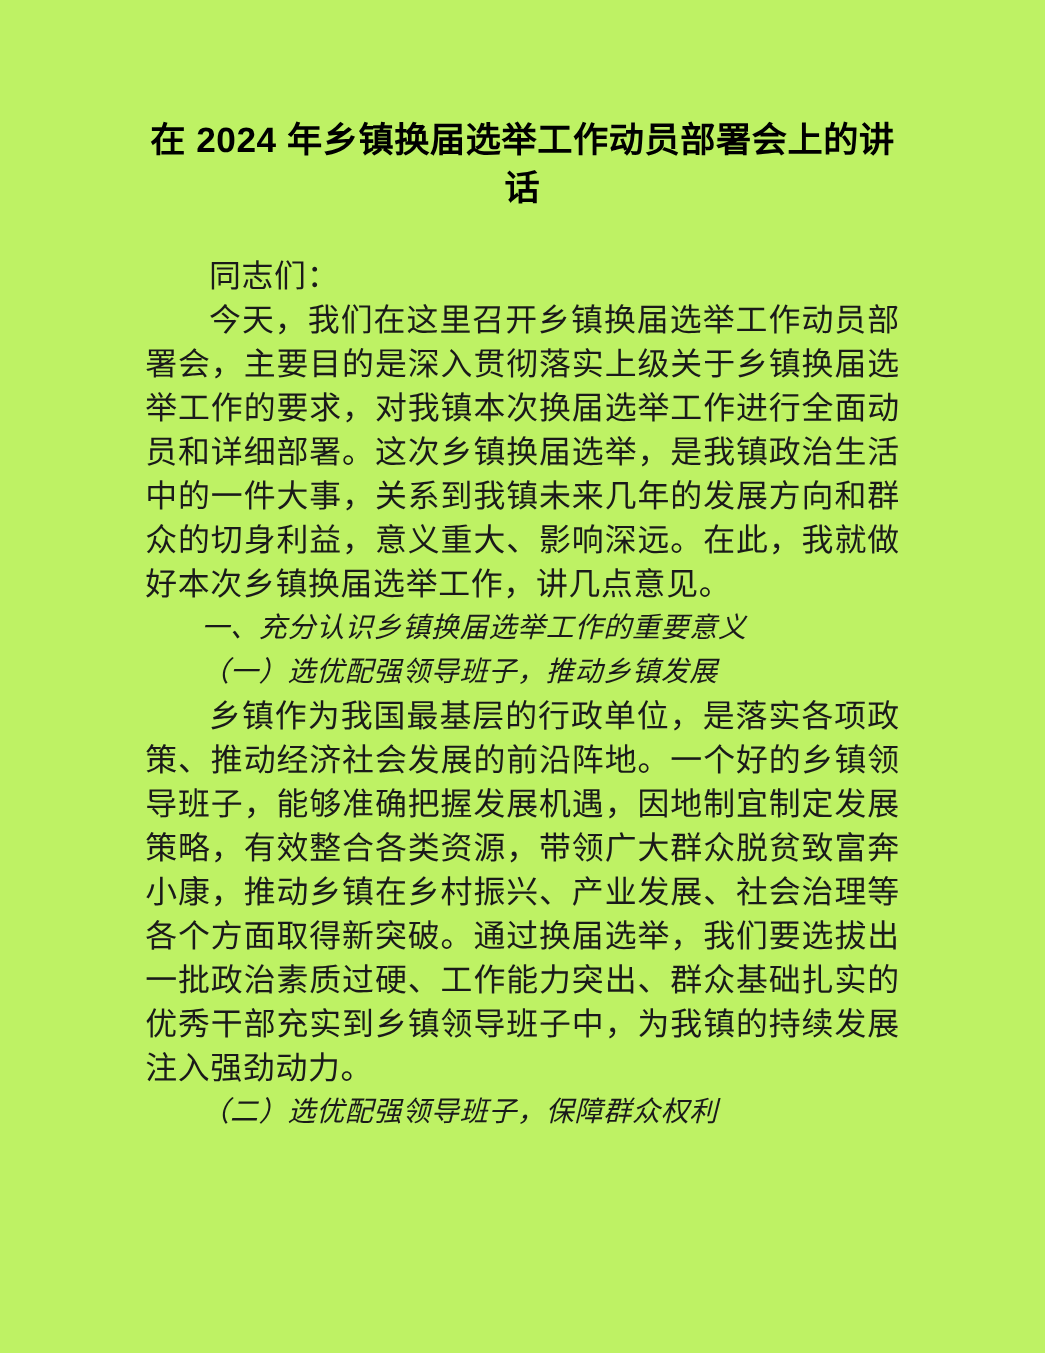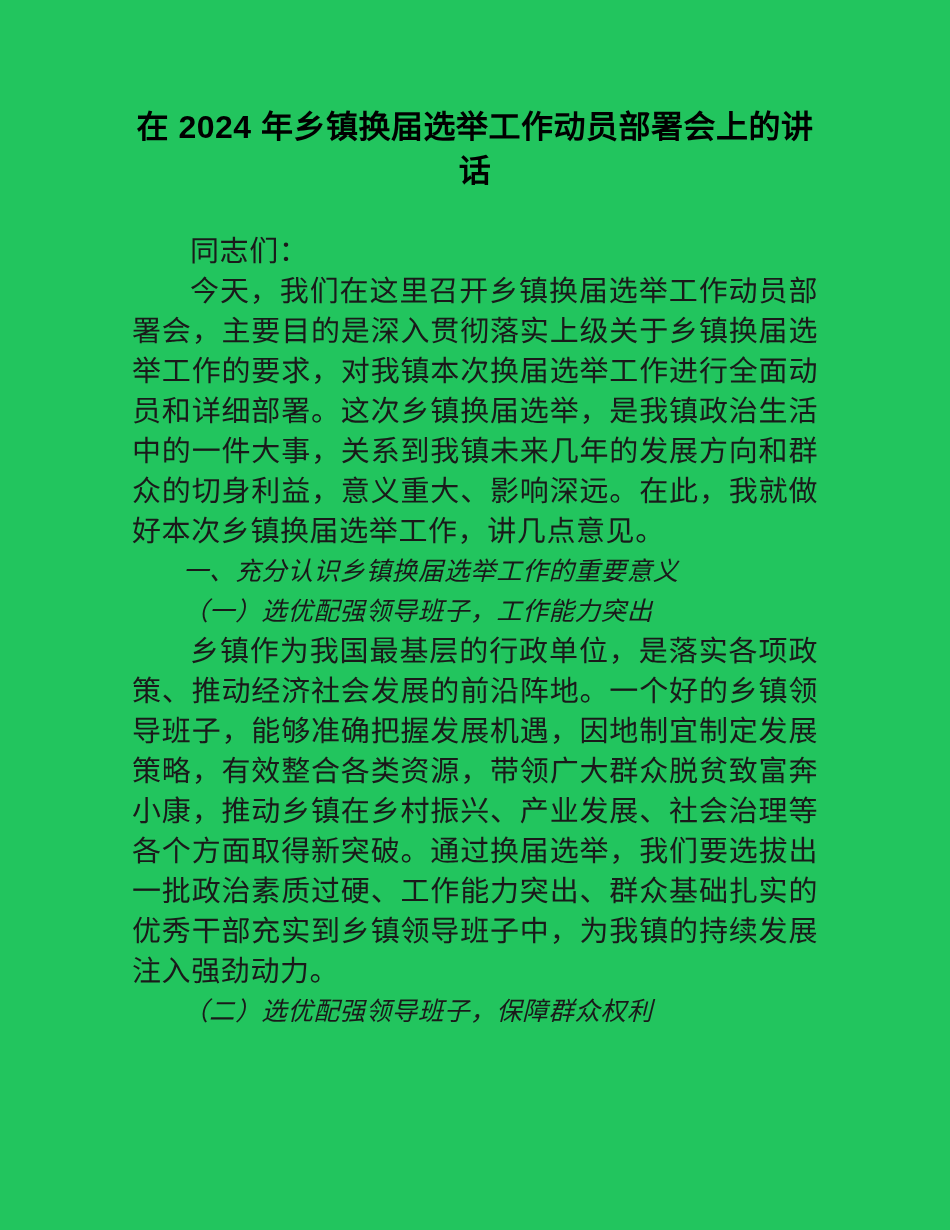--- a/index.html
+++ b/index.html
@@ -6,21 +6,21 @@
     margin: 0;
     padding: 0;
     background: #ffffff;
   }
 
   .page {
     position: relative;
     width: 950px;
     height: 1230px;
     margin: 0 auto;
-    background: #22c55e;
+    background: #bef264;
     overflow: hidden;
     box-sizing: border-box;
   }
 
   .doc-body {
     position: absolute;
     left: 132px;
     top: 0;
     width: 686px;
   }
@@ -76,20 +76,20 @@
 
     <h1 class="doc-title">在 2024 年乡镇换届选举工作动员部署会上的讲话</h1>
 
     <p class="para first-block">同志们：</p>
 
 
     <p class="para">今天，我们在这里召开乡镇换届选举工作动员部署会，主要目的是深入贯彻落实上级关于乡镇换届选举工作的要求，对我镇本次换届选举工作进行全面动员和详细部署。这次乡镇换届选举，是我镇政治生活中的一件大事，关系到我镇未来几年的发展方向和群众的切身利益，意义重大、影响深远。在此，我就做好本次乡镇换届选举工作，讲几点意见。</p>
 
     <h2 class="heading-1">一、充分认识乡镇换届选举工作的重要意义</h2>
 
-    <h3 class="heading-2">（一）选优配强领导班子，工作能力突出</h3>
+    <h3 class="heading-2">（一）选优配强领导班子，推动乡镇发展</h3>
 
     <p class="para">乡镇作为我国最基层的行政单位，是落实各项政策、推动经济社会发展的前沿阵地。一个好的乡镇领导班子，能够准确把握发展机遇，因地制宜制定发展策略，有效整合各类资源，带领广大群众脱贫致富奔小康，推动乡镇在乡村振兴、产业发展、社会治理等各个方面取得新突破。通过换届选举，我们要选拔出一批政治素质过硬、工作能力突出、群众基础扎实的优秀干部充实到乡镇领导班子中，为我镇的持续发展注入强劲动力。</p>
 
     <h3 class="heading-2">（二）选优配强领导班子，保障群众权利</h3>
 
   </div>
 </div>
 
 </body></html>

